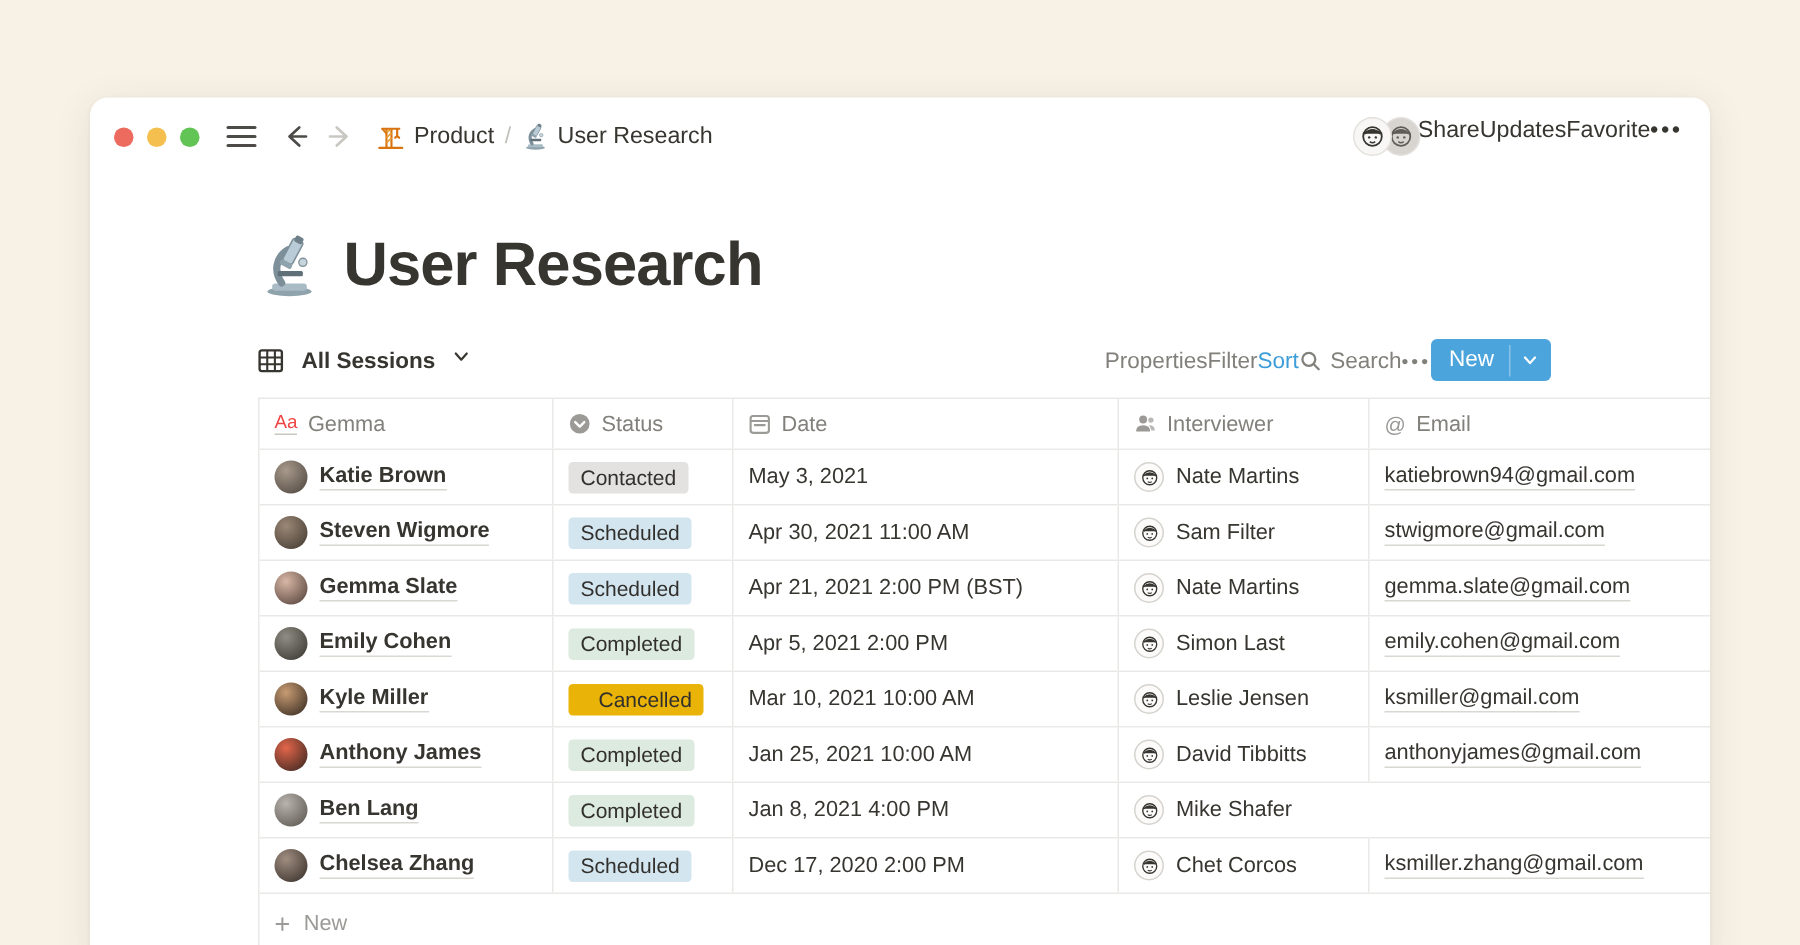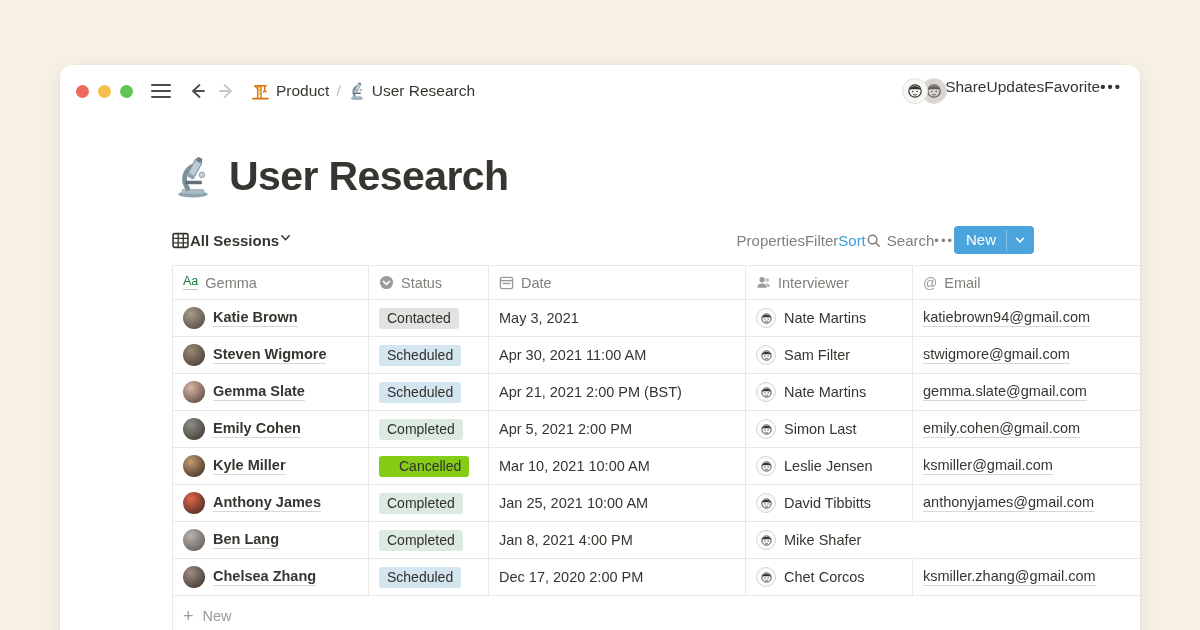--- a/index.html
+++ b/index.html
@@ -33,42 +33,42 @@
     display:flex; align-items:center; justify-content:center; background:#f8f7f5; }
   .nav-avatar.second { margin-left:-7px; background:#d8d5d1; z-index:0; }
   .nav-avatar.first { z-index:1; }
   .nav-link { cursor:pointer; }
   .nav-more { letter-spacing:2px; font-weight:700; cursor:pointer; font-size:15px; }
   
   .title-row { display:flex; align-items:center; gap:15px; margin:36px 0 0 112px; }
   .page-title { font-size:41px; font-weight:700; letter-spacing:-0.6px; color:#37352F; }
   
   .toolbar { display:flex; align-items:center; margin:26px 106px 0 112px; }
-  .view-switcher { display:flex; gap:1px; font-size:15px; font-weight:700; cursor:pointer; }
+  .view-switcher { display:flex; gap:12px; font-size:15px; font-weight:700; cursor:pointer; }
   .toolbar-right { margin-left:auto; display:flex; align-items:center; font-size:15px; color:#82807B; }
   .tb-item { cursor:pointer; }
   .tb-sort { font-weight:400; }
   .tb-search { display:flex; align-items:center; gap:6px; }
   .tb-more { letter-spacing:2px; font-size:13px; cursor:pointer; }
   .new-btn { display:flex; align-items:center; border-radius:4px; overflow:hidden;
     color:#fff; font-size:15px; font-weight:500; cursor:pointer; }
   .new-btn .label-part { padding:5px 10px 6px 12px; }
   .new-btn .chev-part { padding:5px 9px 6px 8px; border-left:1px solid rgba(255,255,255,.35);
     display:flex; align-items:center; }
   
   .table { margin:11px 0 0 112px; border-left:1px solid #E9E9E7; border-top:1px solid #E9E9E7; }
   .trow { display:grid; grid-template-columns:196px 120px 257px 167px 1fr;
     border-bottom:1px solid #E9E9E7; align-items:stretch; }
   .tcell { display:flex; align-items:center; gap:8px; padding:0 10px; border-right:1px solid #E9E9E7;
     white-space:nowrap; overflow:hidden; }
   .tcell:last-child { border-right:none; }
   .thead { height:34px; color:#82807B; font-size:14.5px; }
   .thead .tcell { gap:7px; cursor:pointer; }
   .tbody-row { height:37px; font-size:14.5px; }
-  .aa-glyph { font-size:12.5px; color:#15803d; border-bottom:1px solid #C9C7C2; line-height:1; padding-bottom:1px; }
+  .aa-glyph { font-size:12.5px; color:#ef4444; border-bottom:1px solid #C9C7C2; line-height:1; padding-bottom:1px; }
   .at-glyph { font-size:14px; color:#9B9A97; }
   .p-avatar { width:22px; height:22px; border-radius:50%; flex:none; }
   .p-name { font-weight:700; border-bottom:1px solid #D9D7D2; padding-bottom:1px; cursor:pointer; }
   .badge { font-size:14px; padding:2px 8px 3px; border-radius:3px; color:#32302C; }
   .i-avatar { width:20px; height:20px; border-radius:50%; border:1px solid #D5D3CE; background:#fcfbfa;
     display:flex; align-items:center; justify-content:center; flex:none; }
   .email { border-bottom:1px solid #D9D7D2; padding-bottom:1px; cursor:pointer; }
   .new-row { height:40px; display:flex; align-items:center; gap:9px; padding:0 10px;
     color:#9B9A97; font-size:14.5px; border-bottom:1px solid #E9E9E7; cursor:pointer; }
   .plus { font-size:18px; line-height:1; font-weight:400; }
@@ -334,21 +334,21 @@
       <span class="email">emily.cohen@gmail.com</span>
     </div>
   </div>
 
   <div class="trow tbody-row">
     <div class="tcell">
       <span class="p-avatar" style="background: radial-gradient(circle at 35% 30%, rgb(199, 155, 114), rgb(46, 36, 29));"></span>
       <span class="p-name">Kyle Miller</span>
     </div>
     <div class="tcell">
-      <span class="badge" style="background: #84cc16; padding-left: 20px;">Cancelled</span>
+      <span class="badge" style="background: #eab308; padding-left: 20px;">Cancelled</span>
     </div>
     <div class="tcell">
       <span>Mar 10, 2021 10:00 AM</span>
     </div>
     <div class="tcell">
       <span class="i-avatar">
         <svg width="15" height="15" viewBox="0 0 20 20">
                 <use href="#face"></use>
               </svg>
       </span>

